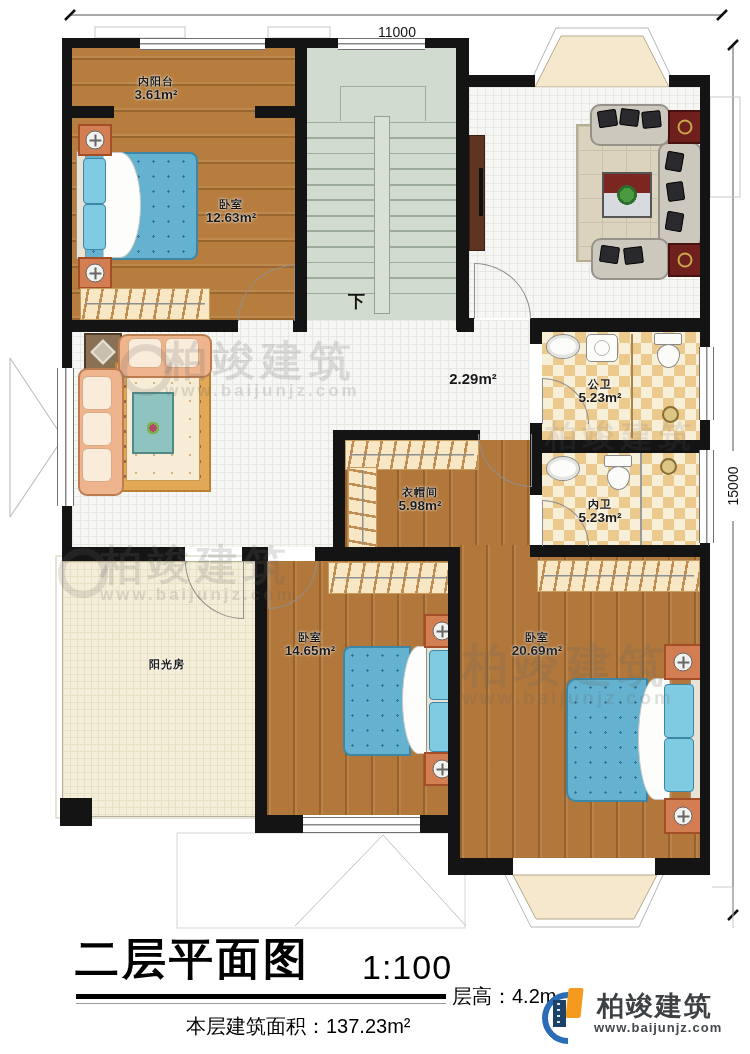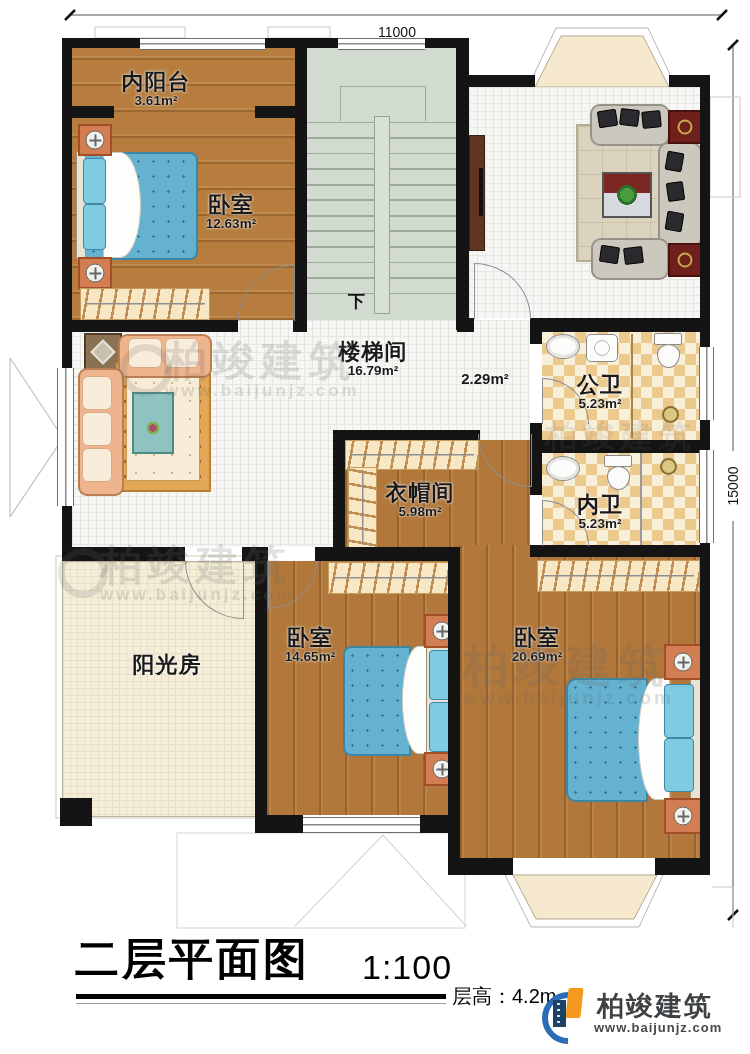--- a/index.html
+++ b/index.html
@@ -63,21 +63,21 @@
   .wc-tank{position:absolute;background:#fbfbf9;border:1.5px solid #8a8a8a;border-radius:2px;}
   .wc-bowl{position:absolute;background:#fbfbf9;border:1.5px solid #8a8a8a;border-radius:50% 50% 50% 50%/42% 42% 58% 58%;}
   .washer{position:absolute;background:#fcfcfa;border:1.5px solid #8a8a8a;border-radius:5px;}
   .washer:after{content:"";position:absolute;left:50%;top:50%;width:14px;height:14px;transform:translate(-50%,-50%);
     border-radius:50%;border:1.5px solid #b5b5b0;}
   .knob{position:absolute;width:13px;height:13px;border-radius:50%;border:2px solid #8a6d33;background:#dcc684;}
   
   .rlabel{position:absolute;display:flex;flex-direction:column;align-items:center;justify-content:center;
     color:#191919;text-align:center;line-height:1.08;
     text-shadow:0 0 3px rgba(255,255,255,.95),0 0 1px rgba(255,255,255,.9);}
-  .rname{font-size:22px;font-weight:700;letter-spacing:1px;}
+  .rname{font-size:11px;font-weight:700;letter-spacing:1px;}
   .rarea{font-size:13.5px;font-weight:700;}
   .area-only{font-size:15px;font-weight:700;}
   
   .wm{position:absolute;color:rgba(105,105,105,.20);pointer-events:none;white-space:nowrap;}
   .wm .wm-n{font-size:42px;font-weight:700;letter-spacing:6px;line-height:1;}
   .wm .wm-u{font-size:17px;font-weight:700;letter-spacing:3px;line-height:1.1;}
   .wm-circle{position:absolute;border:7px solid rgba(105,105,105,.18);border-radius:50%;}
   
   .t-main{position:absolute;font-size:44px;font-weight:700;color:#000;letter-spacing:3px;}
   .t-scale{position:absolute;font-size:34px;color:#000;letter-spacing:1px;}
@@ -291,25 +291,21 @@
   <div class="stair-down" style="left:348px;top:290px;">下</div>
 
   <div class="rlabel" style="left:106px;top:72px;width:100px;height:34px;">
     <span class="rname">内阳台</span>
     <span class="rarea">3.61m²</span>
   </div>
   <div class="rlabel" style="left:181px;top:194px;width:100px;height:36px;">
     <span class="rname">卧室</span>
     <span class="rarea">12.63m²</span>
   </div>
-  <div class="rlabel" style="left:313px;top:340px;width:120px;height:38px;">
-    <span class="rname">楼梯间</span>
-    <span class="rarea">16.79m²</span>
-  </div>
-  <div class="rlabel" style="left:440px;top:370px;width:90px;height:18px;">
+  <div class="rlabel" style="left:428px;top:370px;width:90px;height:18px;">
     <span class="area-only">2.29m²</span>
   </div>
   <div class="rlabel" style="left:545px;top:374px;width:110px;height:36px;">
     <span class="rname">公卫</span>
     <span class="rarea">5.23m²</span>
   </div>
   <div class="rlabel" style="left:362px;top:482px;width:116px;height:36px;">
     <span class="rname">衣帽间</span>
     <span class="rarea">5.98m²</span>
   </div>
@@ -348,20 +344,21 @@
   </div>
 
   <div class="dimlabel" style="left:357px;top:24px;width:80px;">11000</div>
   <div class="dimlabel" style="left:698px;top:478px;width:70px;background:#fff;transform:rotate(-90deg);">15000</div>
 
   <div class="t-main" style="left:75px;top:930px;">二层平面图</div>
   <div class="t-scale" style="left:362px;top:948px;">1:100</div>
   <div class="t-rule" style="left:76px;top:994px;width:370px;height:5px;"></div>
   <div class="t-rule2" style="left:76px;top:1003px;width:370px;height:1px;"></div>
   <div class="t-small" style="left:452px;top:983px;">层高：4.2m</div>
+  <div class="t-small" style="left:186px;top:1013px;">本层建筑面积：137.23m²</div>
 
   <div class="abs" style="left:542px;top:986px;width:50px;height:52px;">
     <div class="abs" style="left:0;top:6px;width:40px;height:40px;border:6px solid #2a6cb5;border-radius:50%;border-top-color:transparent;border-right-color:transparent;transform:rotate(45deg);"></div>
     <div class="abs" style="left:25px;top:2px;width:15px;height:30px;background:#f59a1f;transform:skewX(-6deg);border-radius:2px;"></div>
     <div class="abs" style="left:11px;top:14px;width:13px;height:27px;background:#1d4268;background-image:repeating-linear-gradient(180deg,rgba(255,255,255,.85) 0 2px,transparent 2px 6px);background-size:3px 80%;background-position:4px 3px;background-repeat:no-repeat;"></div>
   </div>
   <div class="logo-name" style="left:597px;top:988px;">柏竣建筑</div>
   <div class="logo-url" style="left:594px;top:1020px;">www.baijunjz.com</div>
 
 </div>

